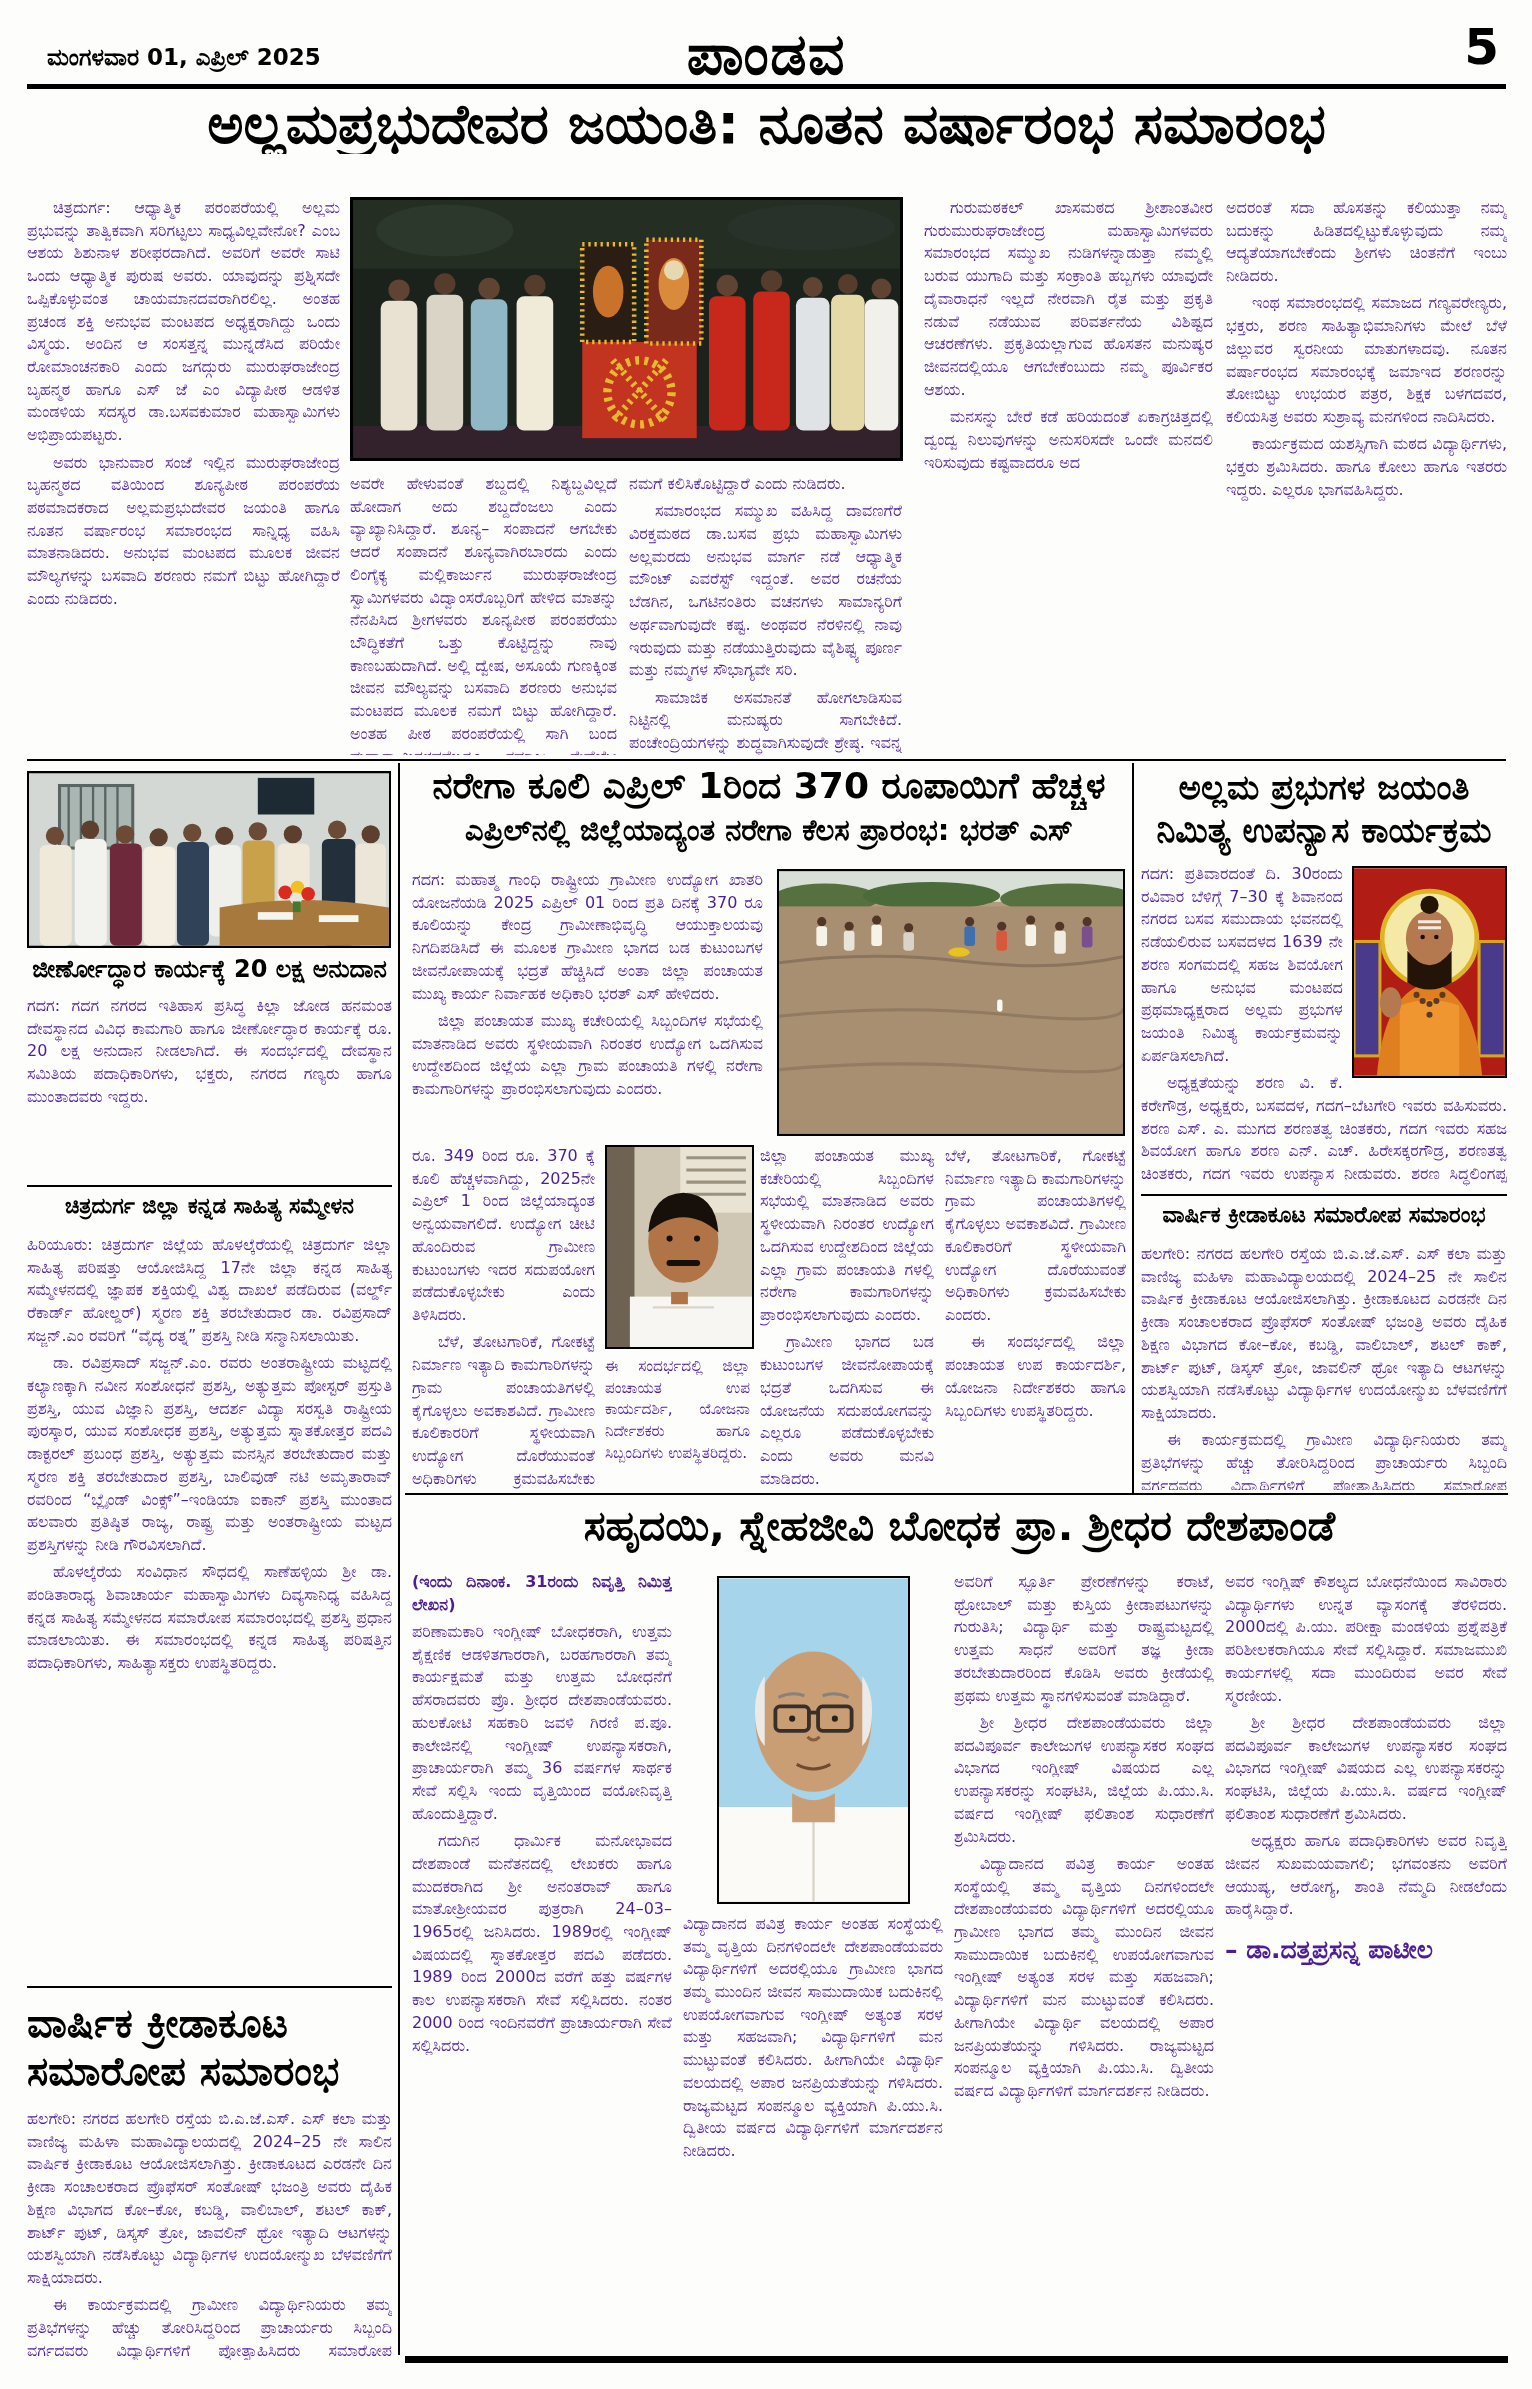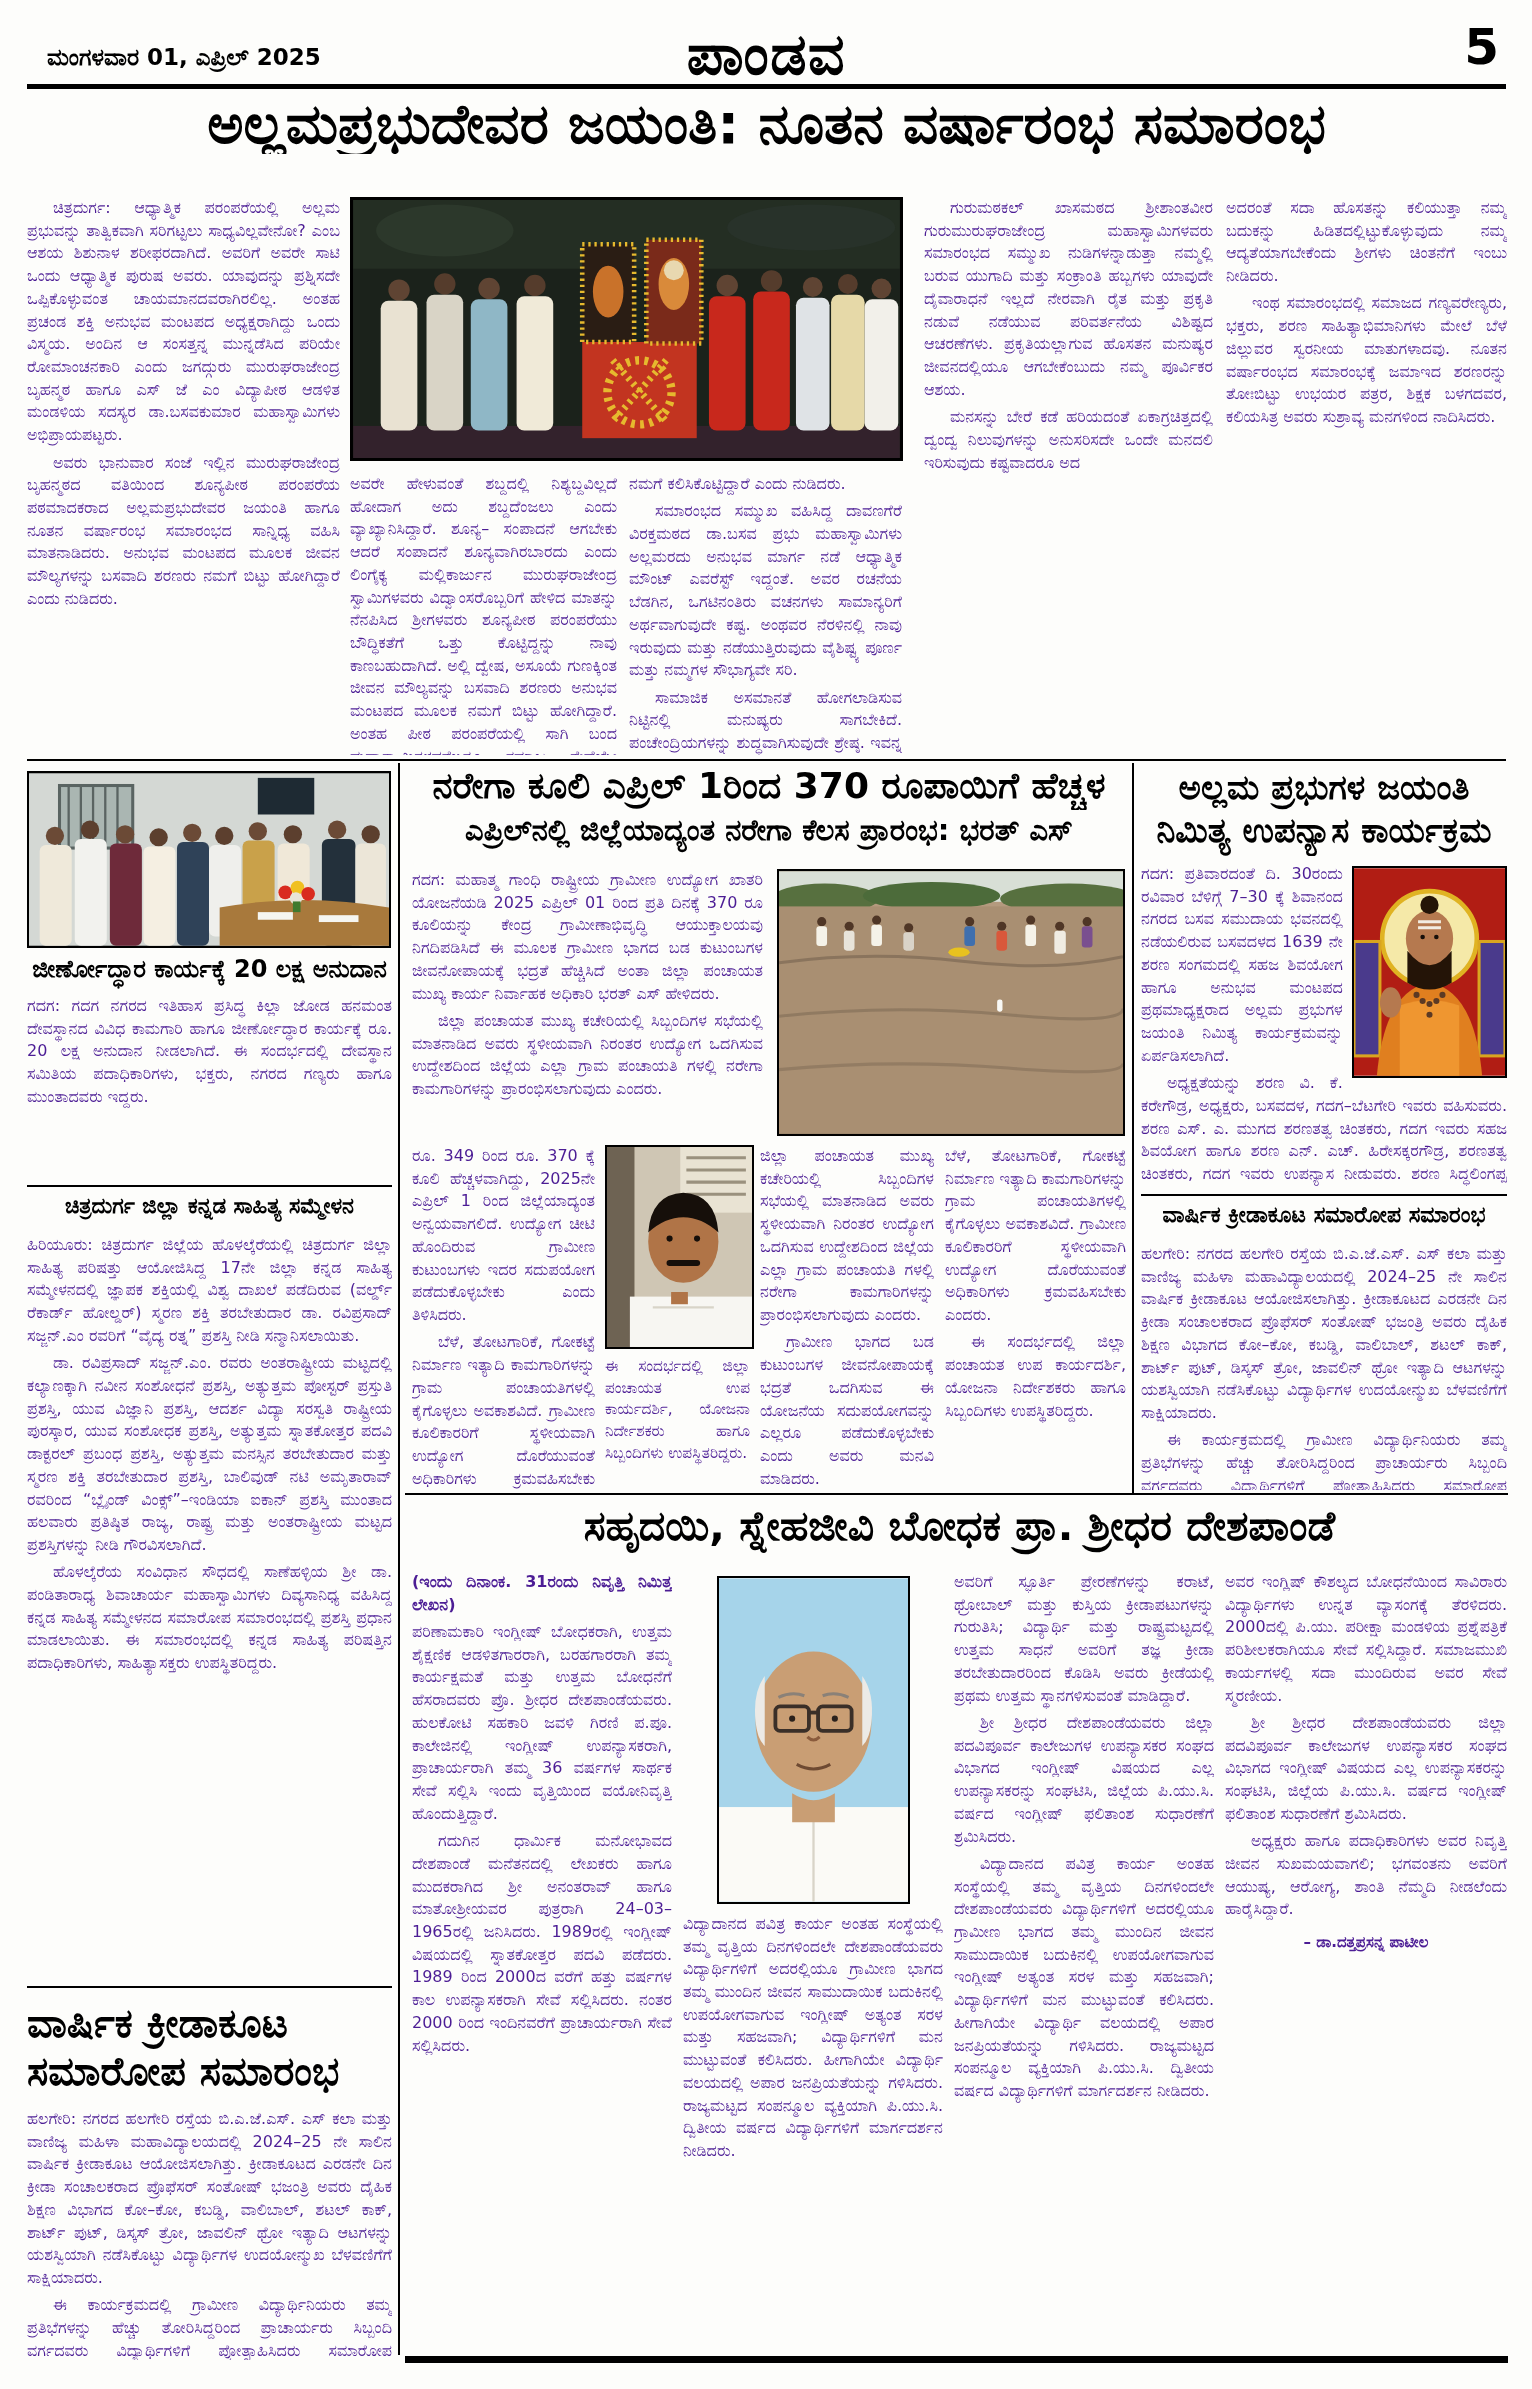--- a/index.html
+++ b/index.html
@@ -10,21 +10,21 @@
   .col{position:absolute;overflow:hidden;text-align:justify;font-size:16px;line-height:1.42;color:#4c1d95;}
   .col p{margin:0 0 4.6px 0;text-indent:26px;}
   .col p.nohang{text-indent:0;}
   .hl{position:absolute;font-weight:800;color:#000;text-align:center;line-height:1.12;overflow:hidden;}
   .photoframe{position:absolute;border:3.1px solid #000;background:#222;}
   .photoframe svg{display:block;}
   #masthead{position:absolute;left:0;right:0;top:21.4px;text-align:center;font-size:57px;font-weight:900;letter-spacing:1.5px;color:#000;}
   #pagedate{position:absolute;left:47px;top:44px;font-size:23px;font-weight:700;color:#000;}
   #pagenum{position:absolute;right:34px;top:18.3px;font-size:50px;font-weight:800;color:#000;}
   #lead-headline{left:27px;top:96px;width:1479px;font-size:55px;line-height:1.05;white-space:nowrap;}
-  .sig{font-weight:800;text-align:center;font-size:15px;margin-top:10.7px;}
+  .sig{font-weight:800;text-align:left;font-size:25px;margin-top:10.7px;}
 </style>
 </head>
 <body>
 
 <div id="page">
 
   <div id="pagedate">ಮಂಗಳವಾರ 01, ಎಪ್ರಿಲ್ 2025</div>
   <div id="masthead">ಪಾಂಡವ</div>
   <div id="pagenum">5</div>
   <div class="rule-h" style="left:27px;top:84px;width:1479px;height:5.3px;"></div>
@@ -88,20 +88,21 @@
     <p>ಸಮಾರಂಭದ ಸಮ್ಮುಖ ವಹಿಸಿದ್ದ ದಾವಣಗೆರೆ ವಿರಕ್ತಮಠದ ಡಾ.ಬಸವ ಪ್ರಭು ಮಹಾಸ್ವಾಮಿಗಳು ಅಲ್ಲಮರದು ಅನುಭವ ಮಾರ್ಗ ನಡೆ ಆಧ್ಯಾತ್ಮಿಕ ಮೌಂಟ್ ಎವರೆಸ್ಟ್ ಇದ್ದಂತೆ. ಅವರ ರಚನೆಯ ಬೆಡಗಿನ, ಒಗಟಿನಂತಿರು ವಚನಗಳು ಸಾಮಾನ್ಯರಿಗೆ ಅರ್ಥವಾಗುವುದೇ ಕಷ್ಟ. ಅಂಥವರ ನೆರಳಿನಲ್ಲಿ ನಾವು ಇರುವುದು ಮತ್ತು ನಡೆಯುತ್ತಿರುವುದು ವೈಶಿಷ್ಟ್ಯ ಪೂರ್ಣ ಮತ್ತು ನಮ್ಮಗಳ ಸೌಭಾಗ್ಯವೇ ಸರಿ.</p>
     <p>ಸಾಮಾಜಿಕ ಅಸಮಾನತೆ ಹೋಗಲಾಡಿಸುವ ನಿಟ್ಟಿನಲ್ಲಿ ಮನುಷ್ಯರು ಸಾಗಬೇಕಿದೆ. ಪಂಚೇಂದ್ರಿಯಗಳನ್ನು ಶುದ್ಧವಾಗಿಸುವುದೇ ಶ್ರೇಷ್ಠ. ಇವನ್ನ ಪರಿಶುದ್ಧವಾಗಿಟ್ಟುಕೊಂಡು ಅವುಗಳಿಂದ ಆಗುವ ಪರಿಣಾಮವನ್ನು ಪರಿಭಾವಿಸಬೇಕಾಗಿದೆ.</p>
   </div>
   <div class="col" style="left:924px;top:197px;width:289px;height:559px;">
     <p>ಗುರುಮಠಕಲ್ ಖಾಸಮಠದ ಶ್ರೀಶಾಂತವೀರ ಗುರುಮುರುಘರಾಜೇಂದ್ರ ಮಹಾಸ್ವಾಮಿಗಳವರು ಸಮಾರಂಭದ ಸಮ್ಮುಖ ನುಡಿಗಳನ್ನಾಡುತ್ತಾ ನಮ್ಮಲ್ಲಿ ಬರುವ ಯುಗಾದಿ ಮತ್ತು ಸಂಕ್ರಾಂತಿ ಹಬ್ಬಗಳು ಯಾವುದೇ ದೈವಾರಾಧನೆ ಇಲ್ಲದೆ ನೇರವಾಗಿ ರೈತ ಮತ್ತು ಪ್ರಕೃತಿ ನಡುವೆ ನಡೆಯುವ ಪರಿವರ್ತನೆಯ ವಿಶಿಷ್ಟದ ಆಚರಣೆಗಳು. ಪ್ರಕೃತಿಯಲ್ಲಾಗುವ ಹೊಸತನ ಮನುಷ್ಯರ ಜೀವನದಲ್ಲಿಯೂ ಆಗಬೇಕೆಂಬುದು ನಮ್ಮ ಪೂರ್ವಿಕರ ಆಶಯ.</p>
     <p>ಮನಸನ್ನು ಬೇರೆ ಕಡೆ ಹರಿಯದಂತೆ ಏಕಾಗ್ರಚಿತ್ತದಲ್ಲಿ ದ್ವಂದ್ವ ನಿಲುವುಗಳನ್ನು ಅನುಸರಿಸದೇ ಒಂದೇ ಮನದಲಿ ಇರಿಸುವುದು ಕಷ್ಟವಾದರೂ ಅದ</p>
   </div>
   <div class="col" style="left:1226px;top:197px;width:281px;height:559px;">
     <p class="nohang">ಅದರಂತೆ ಸದಾ ಹೊಸತನ್ನು ಕಲಿಯುತ್ತಾ ನಮ್ಮ ಬದುಕನ್ನು ಹಿಡಿತದಲ್ಲಿಟ್ಟುಕೊಳ್ಳುವುದು ನಮ್ಮ ಆದ್ಯತೆಯಾಗಬೇಕೆಂದು ಶ್ರೀಗಳು ಚಿಂತನೆಗೆ ಇಂಬು ನೀಡಿದರು.</p>
     <p>ಇಂಥ ಸಮಾರಂಭದಲ್ಲಿ ಸಮಾಜದ ಗಣ್ಯವರೇಣ್ಯರು, ಭಕ್ತರು, ಶರಣ ಸಾಹಿತ್ಯಾಭಿಮಾನಿಗಳು ಮೇಲೆ ಬೆಳೆ ಜಿಲ್ಲುವರ ಸ್ವರನೀಯ ಮಾತುಗಳಾದವು. ನೂತನ ವರ್ಷಾರಂಭದ ಸಮಾರಂಭಕ್ಕೆ ಜಮಾಇದ ಶರಣರನ್ನು ತೋಃಬಿಟ್ಟು ಉಭಯರ ಪತ್ರರ, ಶಿಕ್ಷಕ ಬಳಗದವರ, ಕಲಿಯಸಿತ್ರ ಅವರು ಸುಶ್ರಾವ್ಯ ಮನಗಳಿಂದ ನಾದಿಸಿದರು.</p>
+    <p>ಕಾರ್ಯಕ್ರಮದ ಯಶಸ್ಸಿಗಾಗಿ ಮಠದ ವಿದ್ಯಾರ್ಥಿಗಳು, ಭಕ್ತರು ಶ್ರಮಿಸಿದರು. ಹಾಗೂ ಕೋಲು ಹಾಗೂ ಇತರರು ಇದ್ದರು. ಎಲ್ಲರೂ ಭಾಗವಹಿಸಿದ್ದರು.</p>
   </div>
 
   <div class="rule-h" style="left:27px;top:759px;width:1479px;height:2.3px;"></div>
   <div class="rule-v" style="left:398px;top:763px;width:1.5px;height:1592px;"></div>
   <div class="rule-v" style="left:1132px;top:763px;width:1.5px;height:730px;"></div>
 
   <div class="photoframe" style="left:27px;top:771px;border-width:2.3px;">
     <svg width="360" height="173" viewBox="0 0 472 226">
       <rect width="472" height="226" fill="#d4d8d4"></rect>
       <rect x="40" y="16" width="96" height="82" fill="#aab6b2" stroke="#5a6462" stroke-width="4"></rect>

